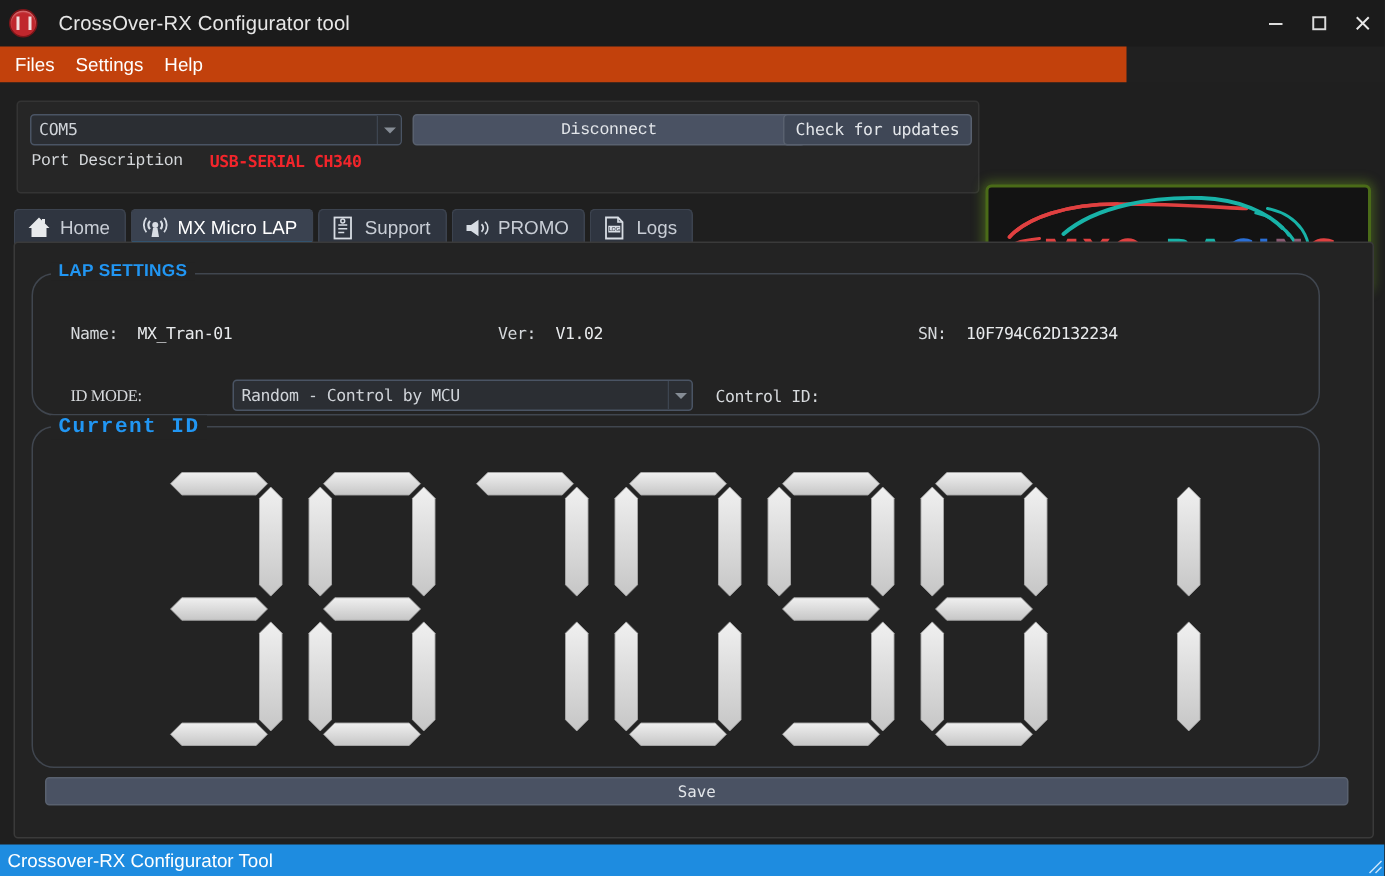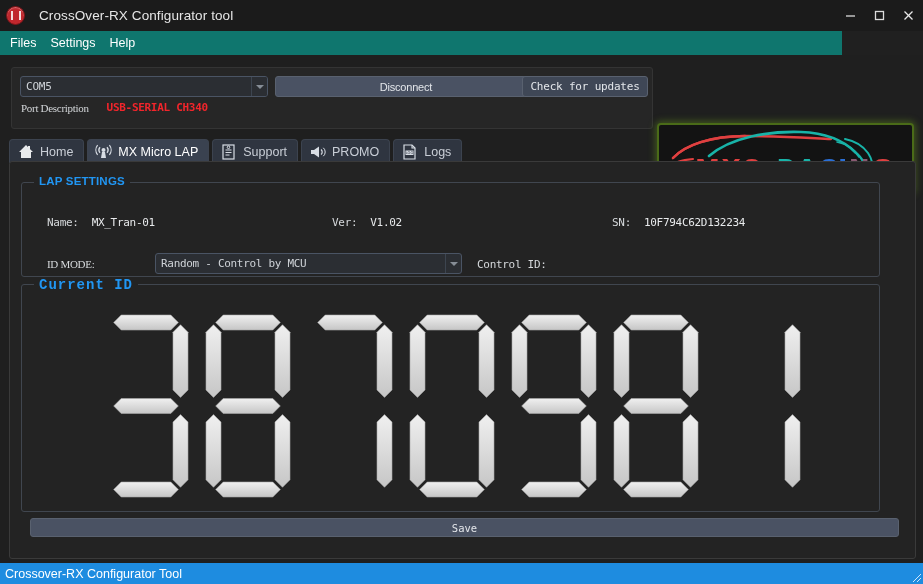--- a/index.html
+++ b/index.html
@@ -17,44 +17,44 @@
   .app-icon .disc{width:17px;height:17px;border-radius:50%;background:#c0272d;border:1.5px solid #7d1519;
      box-shadow:inset 0 1px 1px rgba(255,255,255,.35);display:flex;align-items:center;justify-content:center;}
   .app-icon .disc i{display:block;width:6px;height:9px;border-left:2px solid #f2dede;border-right:2px solid #f2dede;font-style:normal;}
   .title-text{color:#e6e6e6;font-size:13.5px;margin-left:8px;letter-spacing:.1px;}
   .wbtns{position:absolute;right:0;top:0;height:31px;display:flex;}
   .wbtn{width:29px;height:31px;display:flex;align-items:center;justify-content:center;color:#dcdcdc;font-size:13px;}
   .wbtn svg{display:block;}
   .wbtn.close{}
 
   
-  .menubar{position:absolute;left:0;top:31px;width:842px;height:24px;background:#0f766e;display:flex;align-items:center;}
+  .menubar{position:absolute;left:0;top:31px;width:751px;height:24px;background:#c2410c;display:flex;align-items:center;}
   .menuitem{color:#ffffff;font-size:12.5px;padding:0 7px;line-height:24px;}
   .menuitem:first-child{margin-left:3px;}
 
   
   .body{position:absolute;left:0;top:55px;width:923px;height:508px;background:#1f1f1f;}
 
   
   .connpanel{position:absolute;left:11px;top:12px;width:640px;height:60px;background:#262626;
      border:1px solid #343434;border-radius:3px;}
   .combo{position:absolute;left:8px;top:8px;width:246px;height:19px;background:#2b2e33;
      border:1px solid #4a5464;border-radius:3px;display:flex;align-items:center;}
   .combo .val{color:#cfd3d8;font-size:11px;font-family:"DejaVu Sans Mono",monospace;margin-left:5px;letter-spacing:-.2px;}
   .combo .arrowbox{position:absolute;right:0;top:0;width:15px;height:19px;border-left:1px solid #3d4550;
      display:flex;align-items:center;justify-content:center;background:#2b2e33;border-radius:0 2px 2px 0;}
   .caret-d{width:0;height:0;border-left:4px solid transparent;border-right:4px solid transparent;border-top:4px solid #868d96;}
   .btn-wide{position:absolute;left:263px;top:8px;width:260px;height:19px;background:#4a5263;
      border:1px solid #59616f;border-radius:3px;color:#e3e6ea;font-size:11px;
-     font-family:Liberation Sans, sans-serif;display:flex;align-items:center;justify-content:center;letter-spacing:-.2px;}
+     font-family:Liberation Mono, monospace;display:flex;align-items:center;justify-content:center;letter-spacing:-.2px;}
   .btn-upd{position:absolute;left:510px;top:8px;width:124px;height:19px;background:#3f4756;
      border:1px solid #59616f;border-radius:3px;color:#e3e6ea;font-size:11px;
      font-family:"DejaVu Sans Mono",monospace;display:flex;align-items:center;justify-content:center;letter-spacing:-.2px;}
   .portrow{position:absolute;left:9px;top:33px;display:flex;align-items:center;}
-  .portlbl{color:#d4d7da;font-size:11px;font-family:Liberation Serif, serif;letter-spacing:-.3px;}
+  .portlbl{color:#d4d7da;font-size:11px;font-family:Liberation Mono, monospace;letter-spacing:-.3px;}
   .portval{color:#f2252b;font-size:11px;font-weight:bold;font-family:"DejaVu Sans Mono",monospace;margin-left:18px;letter-spacing:-.3px;}
 
   
   .logo{position:absolute;left:657px;top:68px;width:253px;height:66px;background:#131313;
      border:2px solid #4a6b18;border-radius:4px;overflow:hidden;
      box-shadow:0 0 7px 2px rgba(104,150,30,.45);}
   .logo svg{display:block;}
 
   
   .tabs{position:absolute;left:9px;top:83px;height:25px;display:flex;align-items:flex-end;}
@@ -62,21 +62,21 @@
      display:flex;align-items:center;padding:0 10px 0 7px;margin-right:3px;color:#c9ced6;font-size:12.5px;}
   .tab.active{background:#3a4250;color:#ffffff;border-color:#4a5costs;position:relative;}
   .tab.active{border-color:#4a5costs;justify-content:center;}
   .tab .ti{width:17px;height:17px;margin-right:6px;display:flex;align-items:center;justify-content:center;}
   .tab .underline{position:absolute;left:0;right:0;bottom:-1px;height:3px;background:#2196f3;}
   .tab .lbl{white-space:nowrap;}
 
   
   .frame{position:absolute;left:9px;top:106px;width:905px;height:396px;background:#232323;
      border:1px solid #3a3a3a;border-radius:3px;}
-  .gb{position:absolute;border:1px solid #40464f;border-radius:3px;}
+  .gb{position:absolute;border:1px solid #40464f;border-radius:15px;}
   .gb > .gtitle{position:absolute;top:-8px;left:12px;background:#232323;padding:0 5px;
      color:#2196f3;font-size:11.5px;font-weight:bold;letter-spacing:.2px;}
   .gb.lap{left:11px;top:20px;width:857px;height:93px;}
   .gb.cur{left:11px;top:122px;width:857px;height:226px;}
   .gb.cur > .gtitle{font-family:Liberation Mono, monospace;letter-spacing:1px;font-size:14px;}
 
   .infoline{position:absolute;top:33px;color:#d6d9dc;font-size:11px;
      font-family:"DejaVu Sans Mono",monospace;letter-spacing:-.3px;white-space:nowrap;}
   .infoline .k{color:#d6d9dc;}
   .infoline .v{color:#e8eaec;margin-left:13px;}

